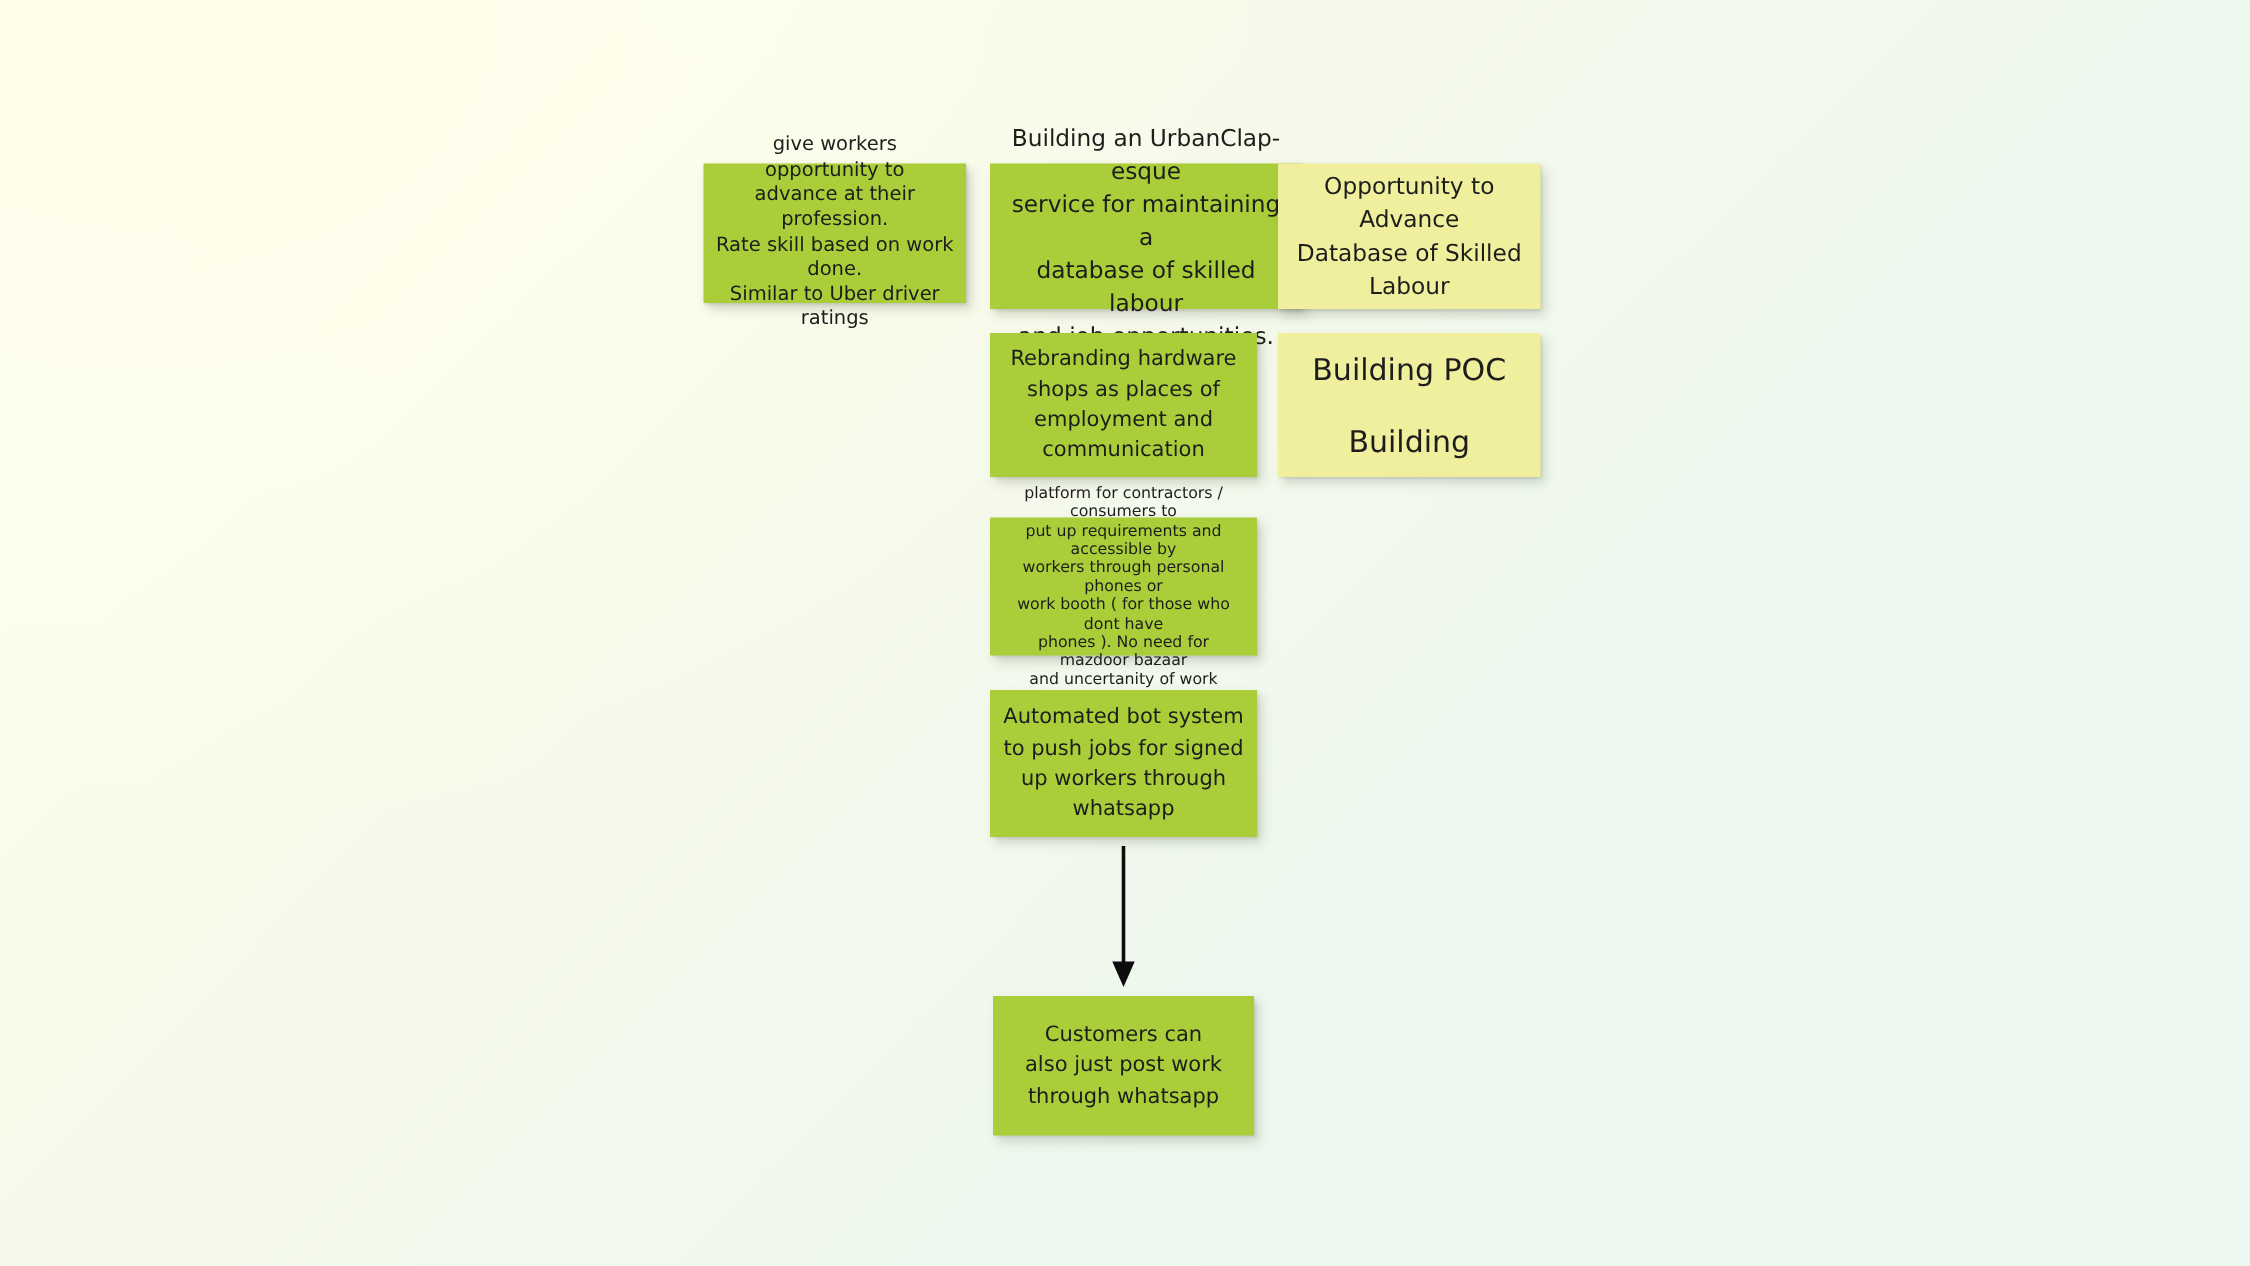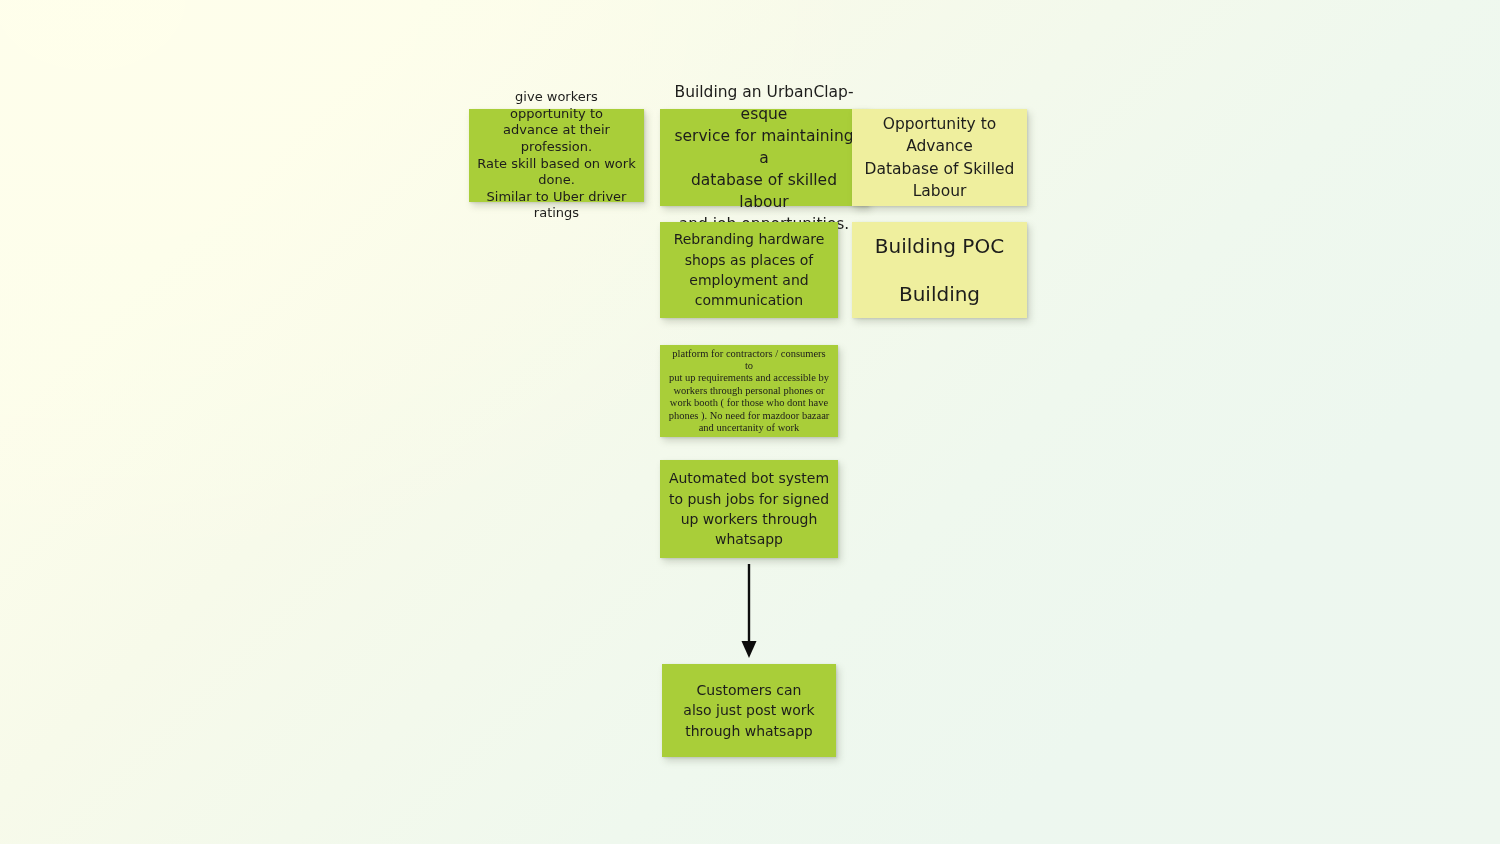--- a/index.html
+++ b/index.html
@@ -96,21 +96,21 @@
 and job opportunities.</span>
   </div>
 
   <div class="note green t-lg" style="left:660px; top:222px; width:178px; height:96px;">
     <span class="line">Rebranding hardware
 shops as places of
 employment and
 communication</span>
   </div>
 
-  <div class="note green t-xs" style="left:660px; top:345px; width:178px; height:92px;font-family:Liberation Serif, serif;">
+  <div class="note green t-xs" style="left:660px; top:345px; width:178px; height:92px;">
     <span class="line">platform for contractors / consumers to
 put up requirements and accessible by
 workers through personal phones or
 work booth ( for those who dont have
 phones ). No need for mazdoor bazaar
 and uncertanity of work</span>
   </div>
 
   <div class="note green t-lg" style="left:662px; top:664px; width:174px; height:93px;">
     <span class="line">Customers can

